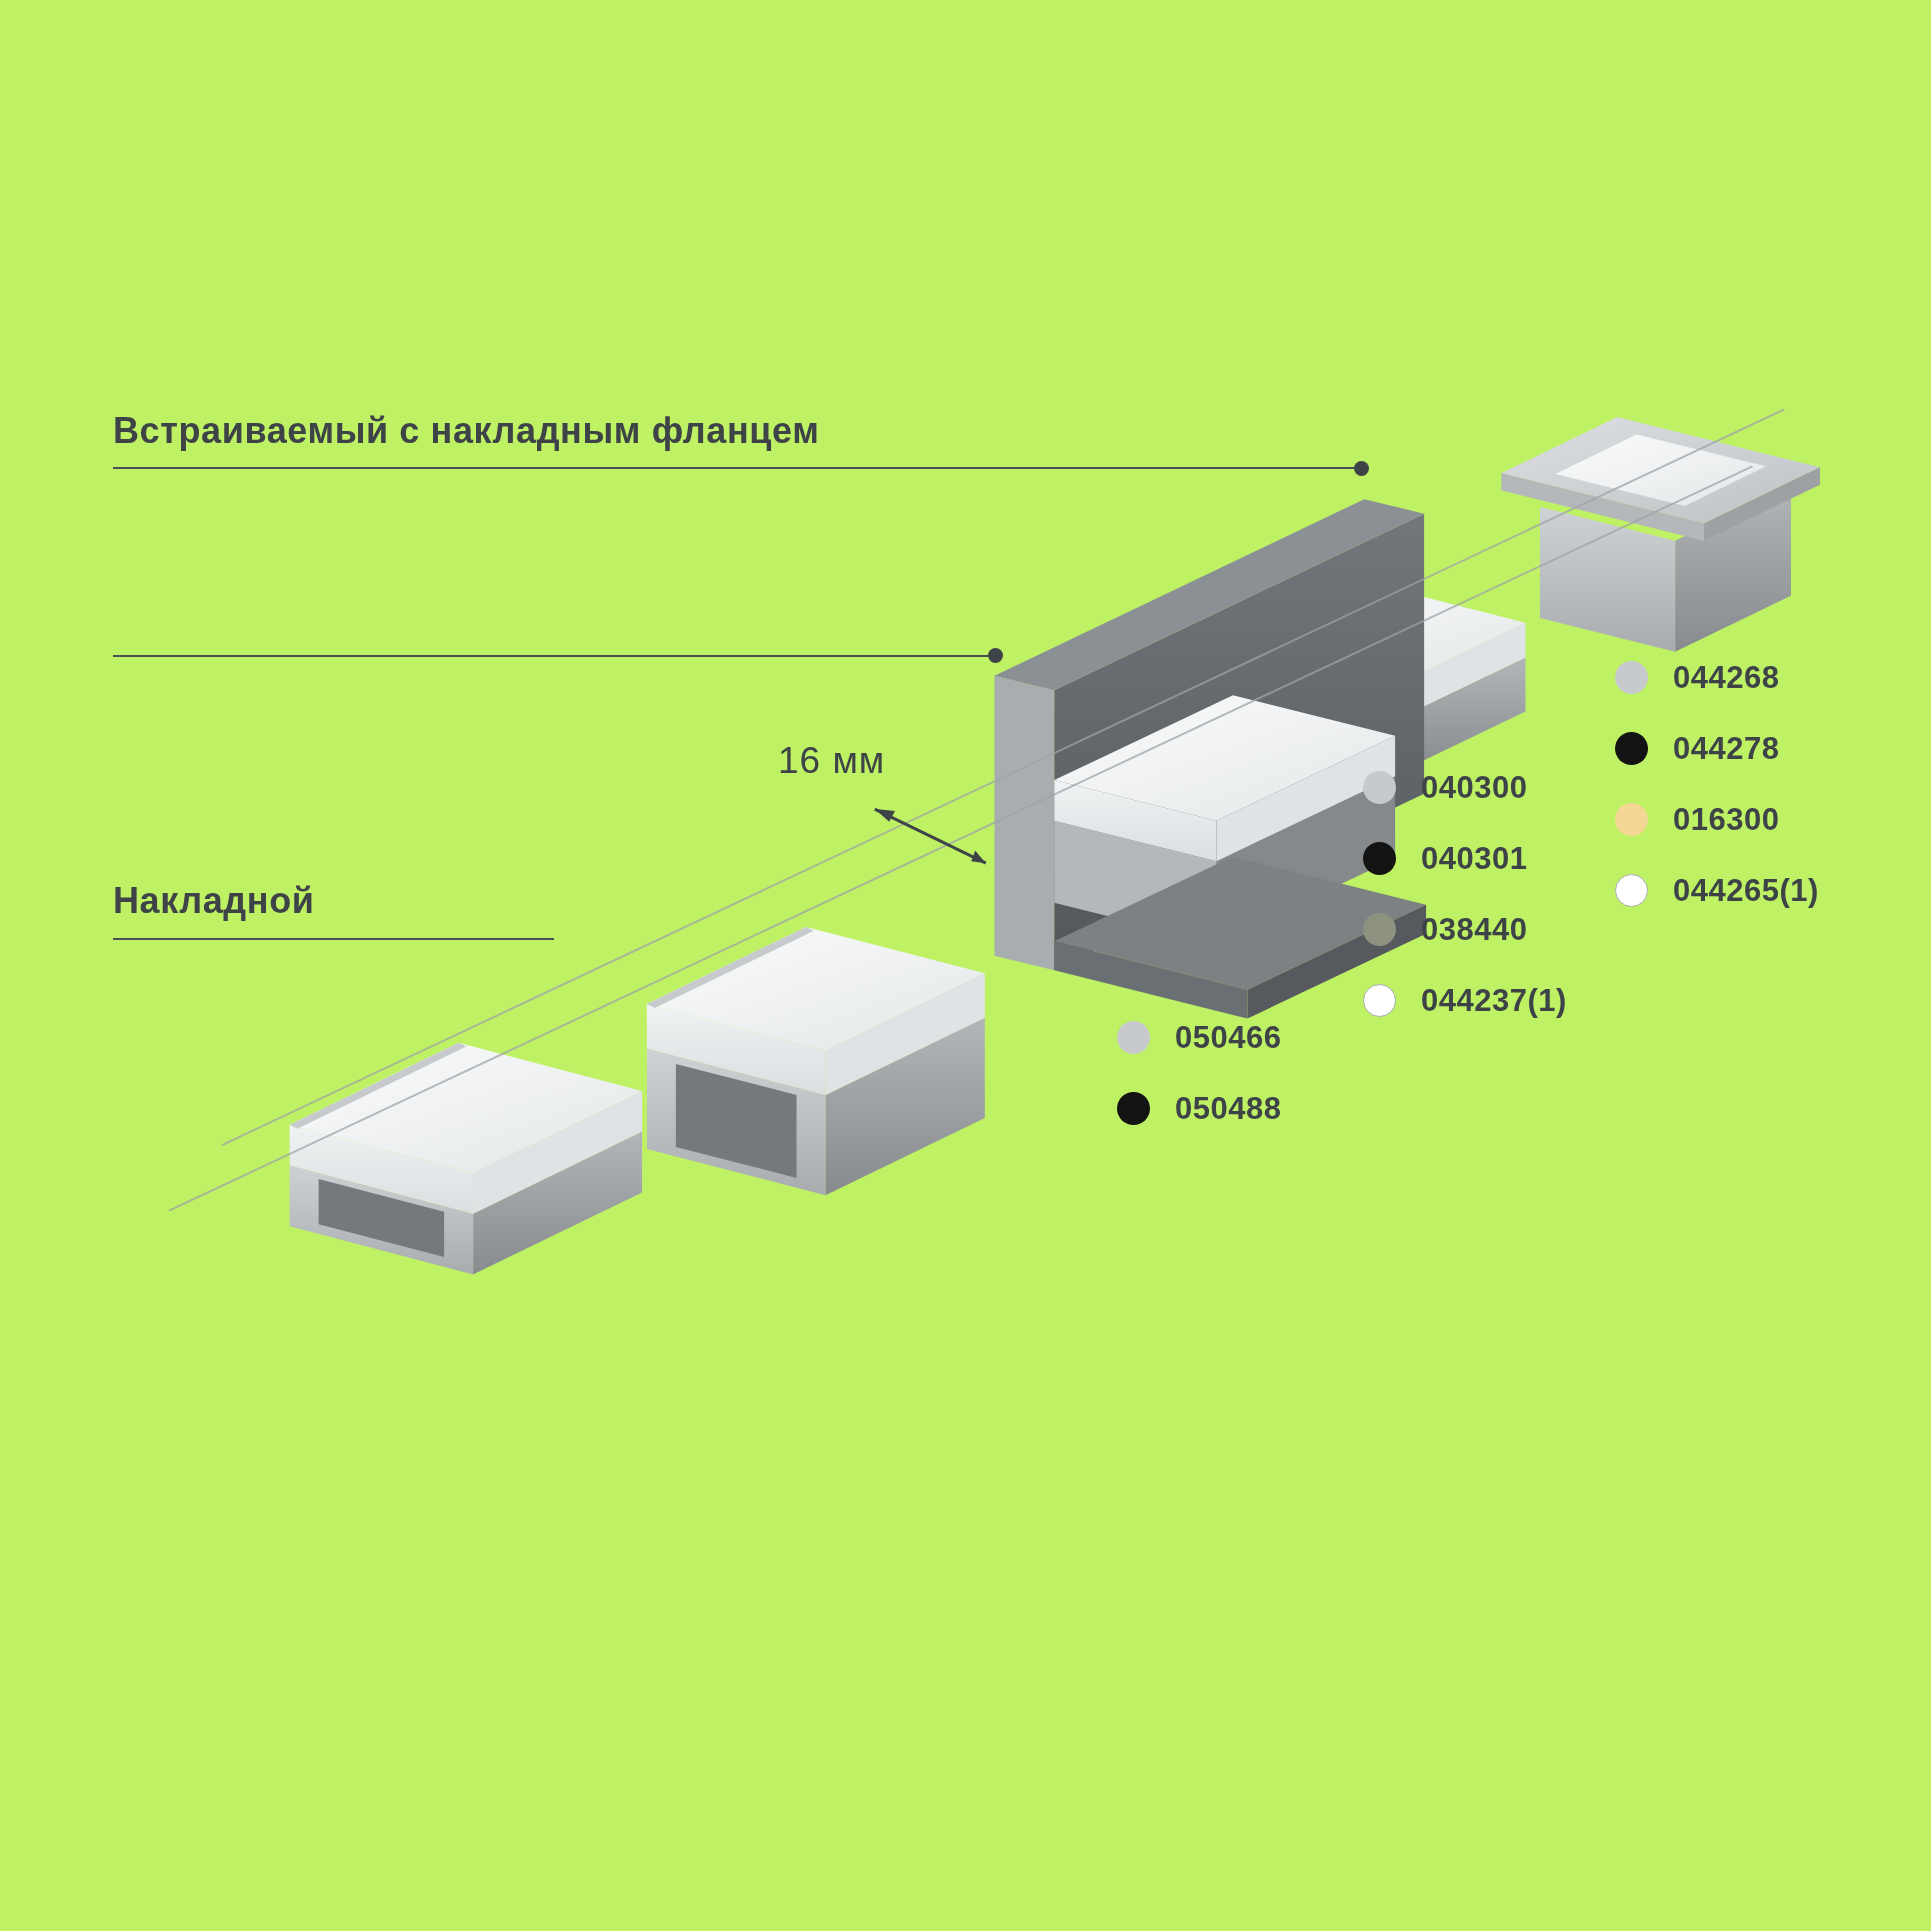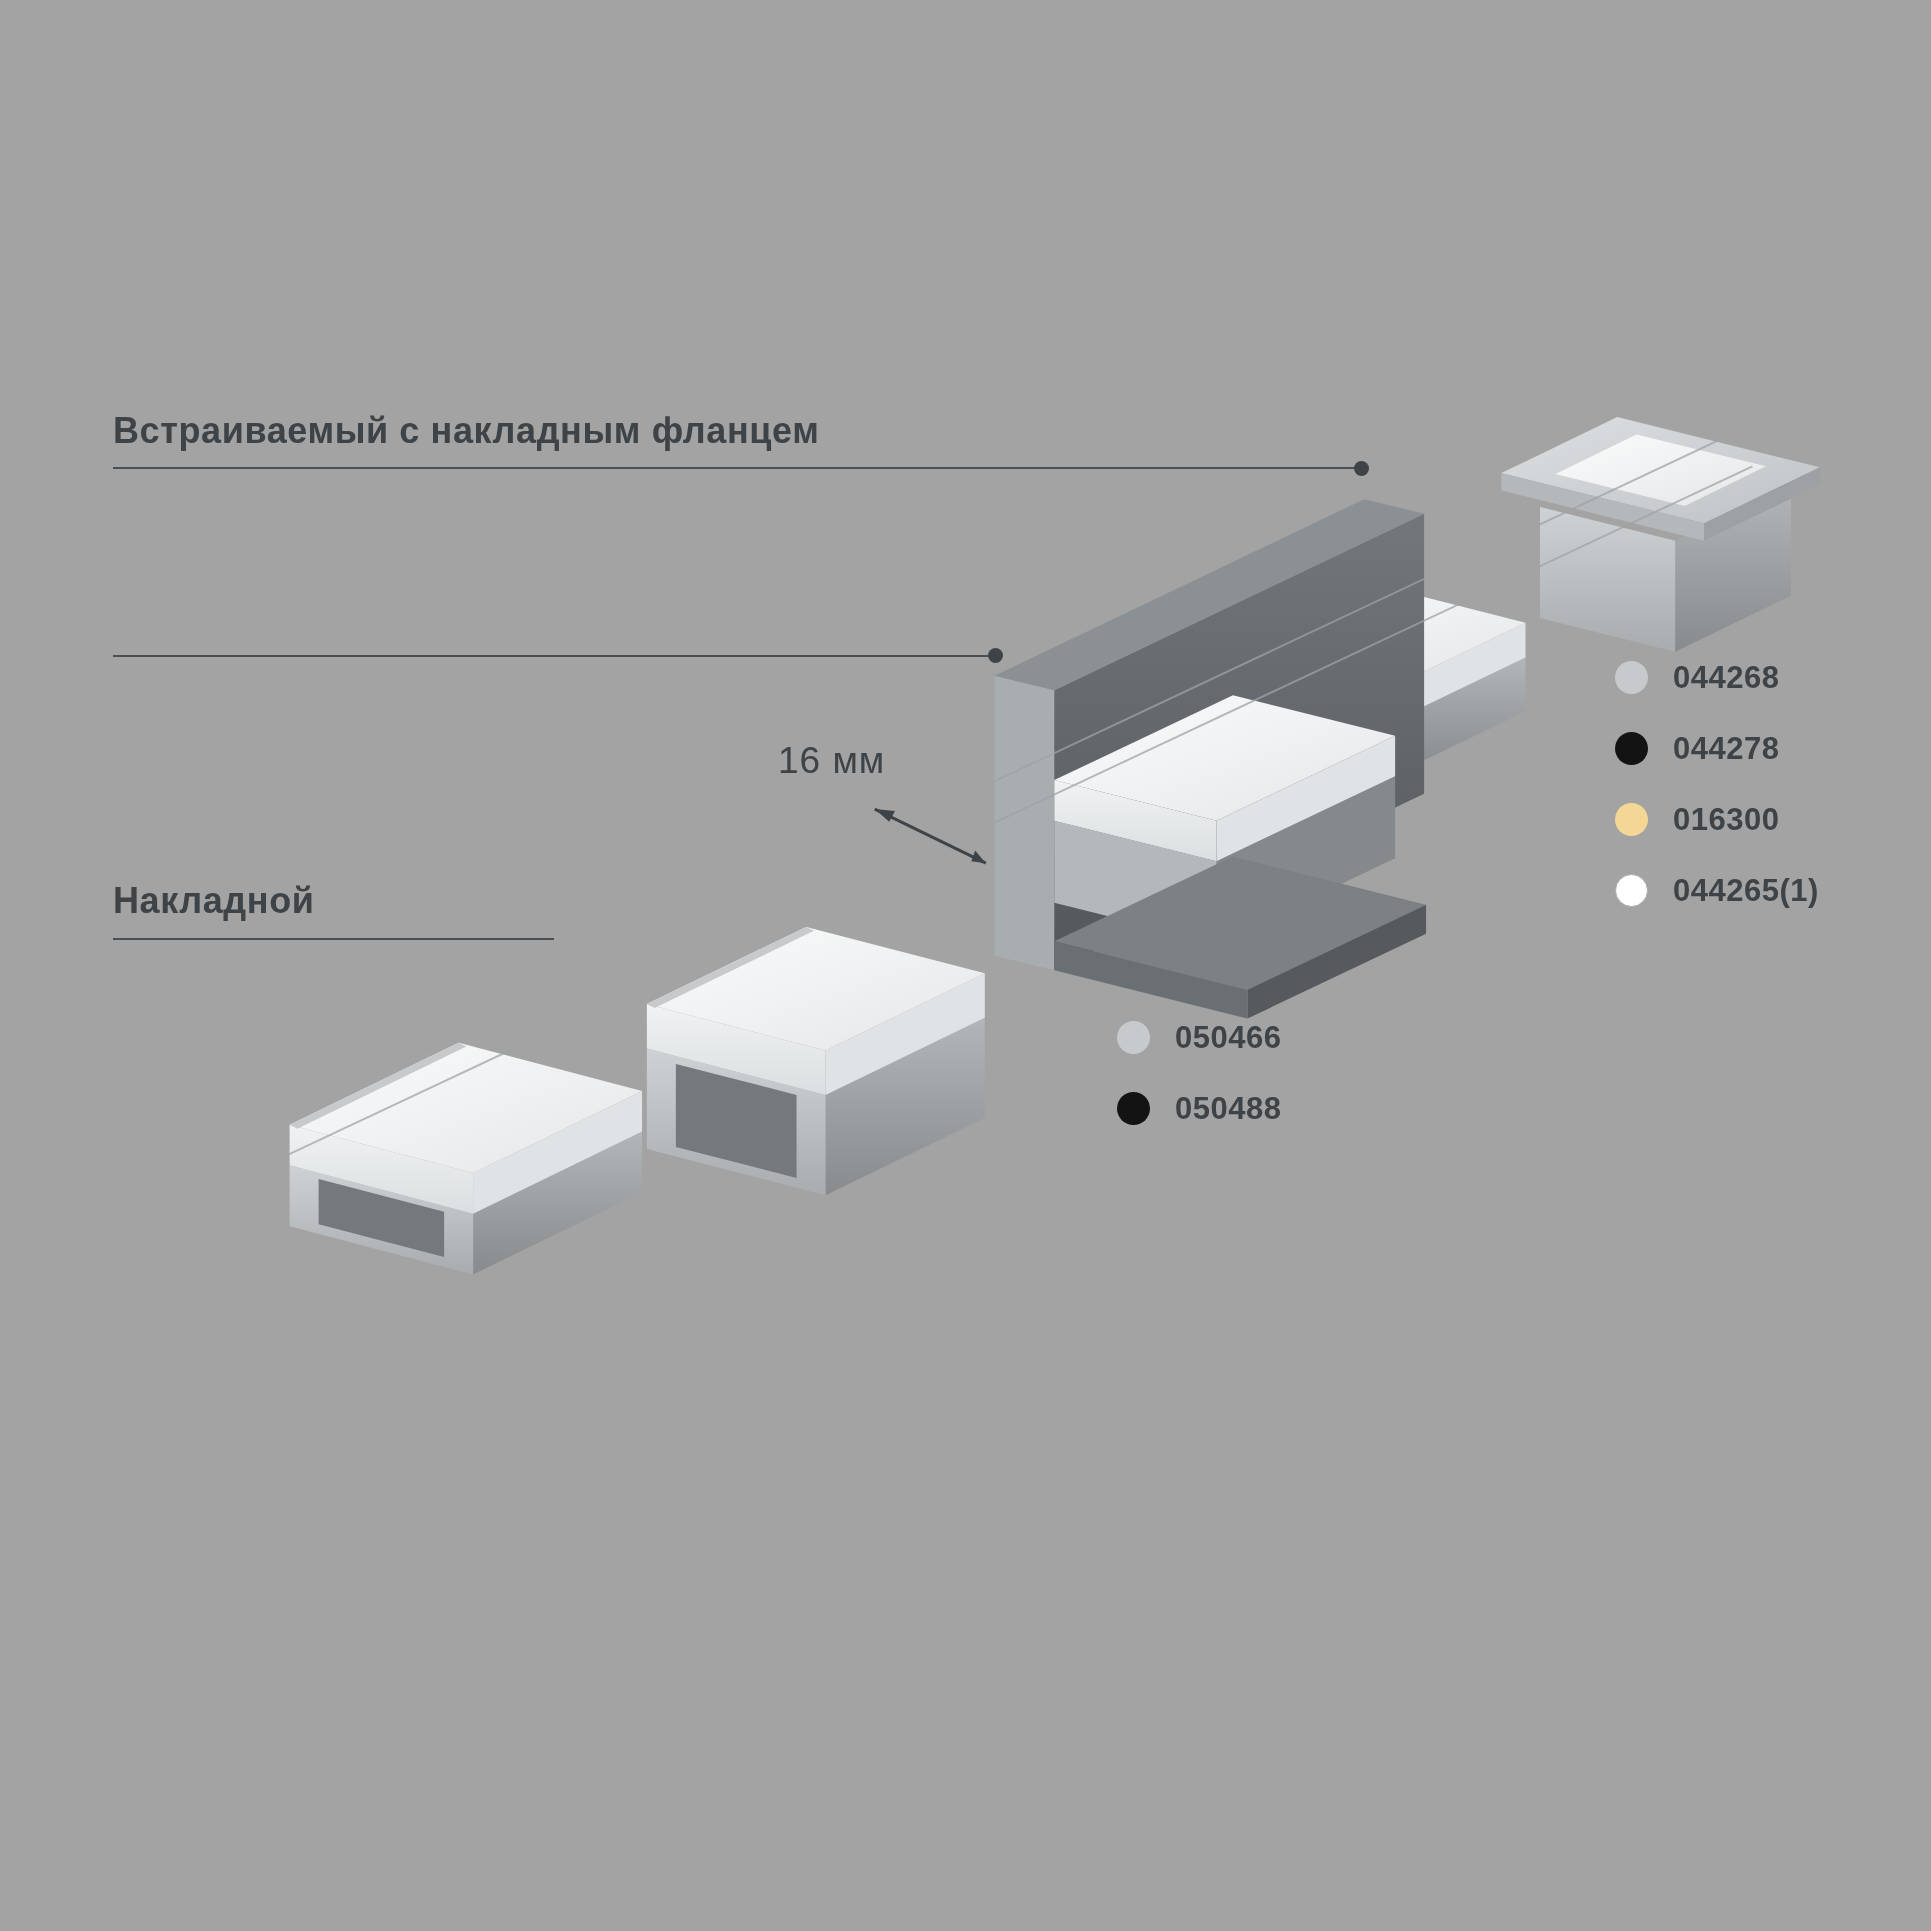--- a/index.html
+++ b/index.html
@@ -1,17 +1,17 @@
 <!DOCTYPE html>
 <html><head>
 <meta charset="utf-8">
 <style>
   *{box-sizing:border-box}
   html,body{margin:0;padding:0;background:#ffffff}
-  #canvas{position:relative;width:1931px;height:1931px;background:#a3a3a3;overflow:hidden;
+  #canvas{position:relative;width:1931px;height:1931px;background:#bef264;overflow:hidden;
           font-family:"Liberation Sans","DejaVu Sans",sans-serif;color:#3e4347}
   .callout-label{position:absolute;font-size:36px;line-height:39px;font-weight:700;letter-spacing:0.6px;white-space:nowrap}
   .callout-rule{position:absolute;height:1.9px;background:#4a4f53}
   .callout-dot{position:absolute;width:15.4px;height:15.4px;border-radius:50%;background:#3e4347}
   .dim-label{position:absolute;font-size:37px;font-weight:400;letter-spacing:1px;white-space:nowrap}
   .article-group{position:absolute;display:flex;flex-direction:column;gap:36px}
   .article-row{display:flex;align-items:center;gap:25px;height:35px}
   .swatch{width:33px;height:33px;border-radius:50%;flex:none}
   .swatch[data-swatch="silver"]{background:#c7cacc}
   .swatch[data-swatch="black"]{background:#131313}
@@ -135,20 +135,38 @@
     <div class="article-row">
       <span class="swatch" data-swatch="silver"></span>
       <span class="article-code">050466</span>
     </div>
     <div class="article-row">
       <span class="swatch" data-swatch="black"></span>
       <span class="article-code">050488</span>
     </div>
   </div>
 
+  <div class="article-group" style="left:1363px;top:770px">
+    <div class="article-row">
+      <span class="swatch" data-swatch="silver"></span>
+      <span class="article-code">040300</span>
+    </div>
+    <div class="article-row">
+      <span class="swatch" data-swatch="black"></span>
+      <span class="article-code">040301</span>
+    </div>
+    <div class="article-row">
+      <span class="swatch" data-swatch="olive"></span>
+      <span class="article-code">038440</span>
+    </div>
+    <div class="article-row">
+      <span class="swatch" data-swatch="white"></span>
+      <span class="article-code">044237(1)</span>
+    </div>
+  </div>
 
   <div class="article-group" style="left:1615px;top:660px">
     <div class="article-row">
       <span class="swatch" data-swatch="silver"></span>
       <span class="article-code">044268</span>
     </div>
     <div class="article-row">
       <span class="swatch" data-swatch="black"></span>
       <span class="article-code">044278</span>
     </div>

